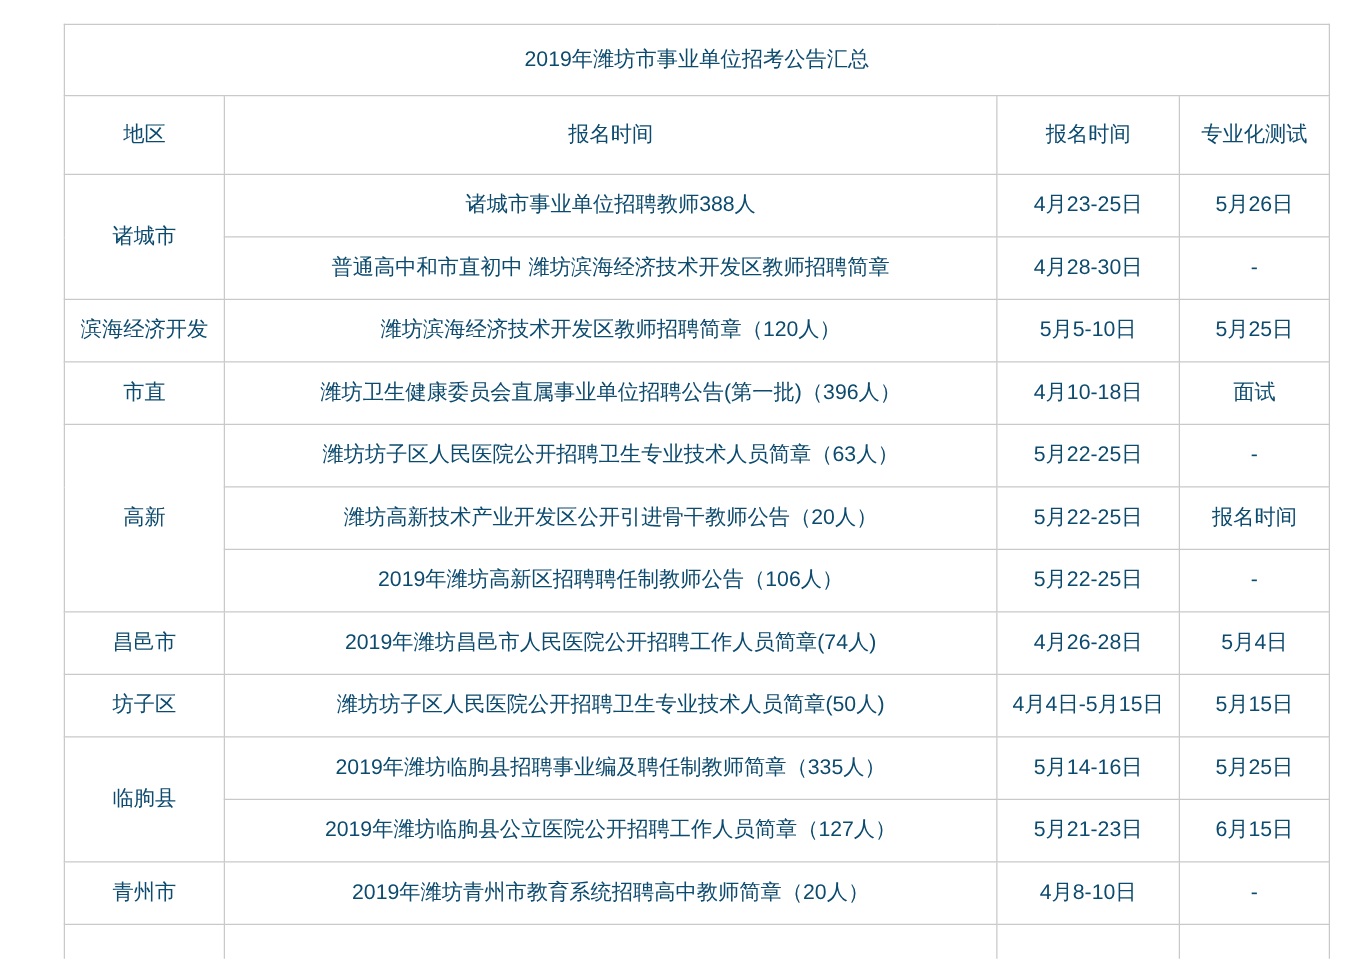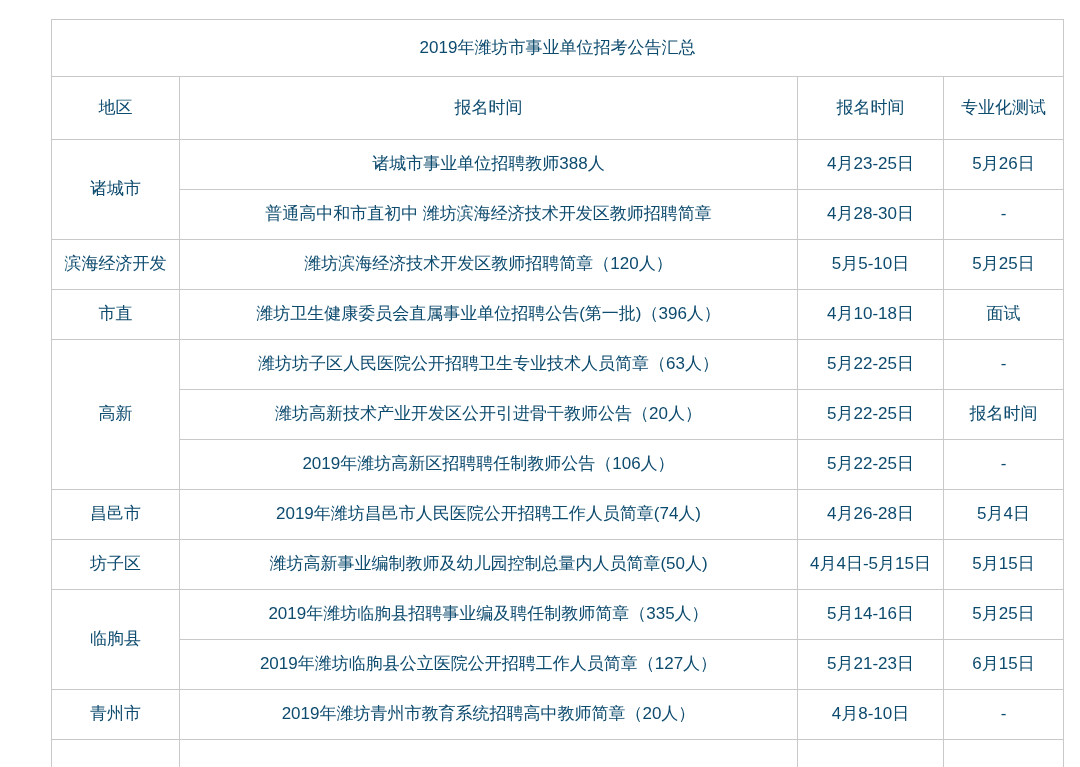--- a/index.html
+++ b/index.html
@@ -132,21 +132,21 @@
 
       <tr class="row-h-normal">
         <td class="region-cell">昌邑市</td>
         <td class="notice-cell">2019年潍坊昌邑市人民医院公开招聘工作人员简章(74人)</td>
         <td class="date-cell">4月26-28日</td>
         <td class="date-cell">5月4日</td>
       </tr>
 
       <tr class="row-h-normal">
         <td class="region-cell">坊子区</td>
-        <td class="notice-cell">潍坊高新事业编制教师及幼儿园控制总量内人员简章(50人)</td>
+        <td class="notice-cell">潍坊坊子区人民医院公开招聘卫生专业技术人员简章(50人)</td>
         <td class="date-cell">4月4日-5月15日</td>
         <td class="date-cell">5月15日</td>
       </tr>
 
       <tr class="row-h-normal">
         <td class="region-cell" rowspan="2">临朐县</td>
         <td class="notice-cell">2019年潍坊临朐县招聘事业编及聘任制教师简章（335人）</td>
         <td class="date-cell">5月14-16日</td>
         <td class="date-cell">5月25日</td>
       </tr>

